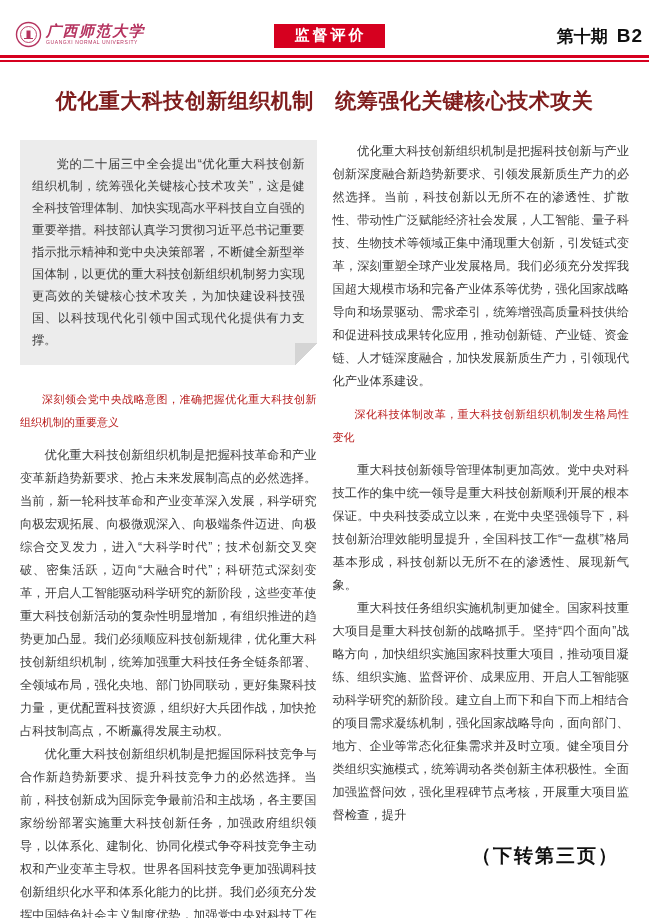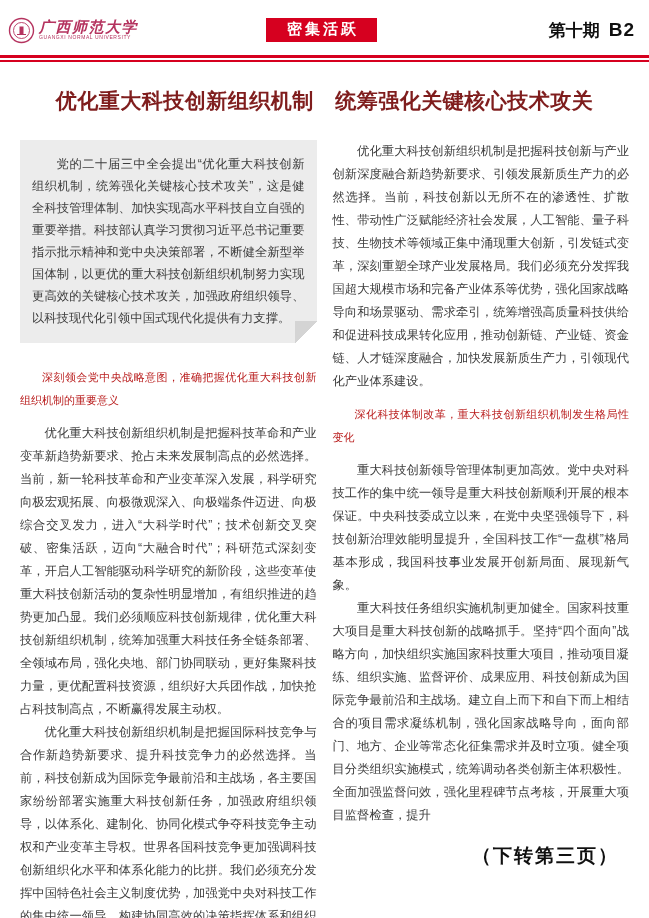--- a/index.html
+++ b/index.html
@@ -1,21 +1,21 @@
 <!DOCTYPE html>
 <html><head>
 <meta charset="utf-8">
 <style>
   html,body { margin:0; padding:0; background:#ffffff; }
   .page {
     position:relative; width:649px; height:918px; overflow:hidden;
     background:#ffffff; font-family:"Liberation Sans","DejaVu Sans",sans-serif;
   }
   
-  .masthead { display:flex; align-items:center; justify-content:space-between; padding:12px 14px 0 8px; height:36px; }
+  .masthead { display:flex; align-items:flex-end; justify-content:space-between; padding:12px 6px 0 8px; height:36px;margin-left:7px; }
   .logo { display:flex; align-items:center; gap:4px; width:165px; }
   .emblem { flex:0 0 auto; display:block; }
   .logo-text { display:flex; flex-direction:column; line-height:1.05; }
   .logo-cn { font-family:"Liberation Serif","DejaVu Serif",serif; font-style:italic; font-weight:bold;
              color:#b5335f; font-size:15px; letter-spacing:1.5px; white-space:nowrap; }
   .logo-en { color:#b5335f; font-size:5px; letter-spacing:0.6px; white-space:nowrap; }
   .banner-wrap { flex:1; text-align:center; }
   .banner { display:inline-block; background:#d6001f; color:#ffffff; font-weight:bold;
             font-size:15px; letter-spacing:3px; padding:2px 18px 3px 21px; }
   .issue { width:165px; text-align:right; white-space:nowrap; color:#101010;
@@ -59,48 +59,48 @@
         <circle cx="13.5" cy="13.5" r="8" fill="none" stroke="#b5335f" stroke-width="0.9"></circle>
         <rect x="11.5" y="9.5" width="4" height="8" fill="#b5335f"></rect>
         <path d="M9 17.5 h9" stroke="#b5335f" stroke-width="1"></path>
       </svg>
       <div class="logo-text">
         <span class="logo-cn">广西师范大学</span>
         <span class="logo-en">GUANGXI NORMAL UNIVERSITY</span>
       </div>
     </div>
     <div class="banner-wrap">
-      <span class="banner">密集活跃</span>
+      <span class="banner">监督评价</span>
     </div>
     <div class="issue">
       <span>第十期</span><span class="code">B2</span>
     </div>
   </div>
 
   <div class="rules">
     <div class="rule-thick"></div>
     <div class="rule-thin"></div>
   </div>
 
   <h1 class="headline">优化重大科技创新组织机制　统筹强化关键核心技术攻关</h1>
 
   <div class="columns">
 
     <div class="col">
       <div class="intro-box">
-        <p>党的二十届三中全会提出“优化重大科技创新组织机制，统筹强化关键核心技术攻关”，这是健全科技管理体制、加快实现高水平科技自立自强的重要举措。科技部认真学习贯彻习近平总书记重要指示批示精神和党中央决策部署，不断健全新型举国体制，以更优的重大科技创新组织机制努力实现更高效的关键核心技术攻关，加强政府组织领导、以科技现代化引领中国式现代化提供有力支撑。</p>
+        <p>党的二十届三中全会提出“优化重大科技创新组织机制，统筹强化关键核心技术攻关”，这是健全科技管理体制、加快实现高水平科技自立自强的重要举措。科技部认真学习贯彻习近平总书记重要指示批示精神和党中央决策部署，不断健全新型举国体制，以更优的重大科技创新组织机制努力实现更高效的关键核心技术攻关，为加快建设科技强国、以科技现代化引领中国式现代化提供有力支撑。</p>
         <span class="fold"></span>
       </div>
       <p class="section-heading">深刻领会党中央战略意图，准确把握优化重大科技创新组织机制的重要意义</p>
       <p class="body-para">优化重大科技创新组织机制是把握科技革命和产业变革新趋势新要求、抢占未来发展制高点的必然选择。当前，新一轮科技革命和产业变革深入发展，科学研究向极宏观拓展、向极微观深入、向极端条件迈进、向极综合交叉发力，进入“大科学时代”；技术创新交叉突破、密集活跃，迈向“大融合时代”；科研范式深刻变革，开启人工智能驱动科学研究的新阶段，这些变革使重大科技创新活动的复杂性明显增加，有组织推进的趋势更加凸显。我们必须顺应科技创新规律，优化重大科技创新组织机制，统筹加强重大科技任务全链条部署、全领域布局，强化央地、部门协同联动，更好集聚科技力量，更优配置科技资源，组织好大兵团作战，加快抢占科技制高点，不断赢得发展主动权。</p>
       <p class="body-para">优化重大科技创新组织机制是把握国际科技竞争与合作新趋势新要求、提升科技竞争力的必然选择。当前，科技创新成为国际竞争最前沿和主战场，各主要国家纷纷部署实施重大科技创新任务，加强政府组织领导，以体系化、建制化、协同化模式争夺科技竞争主动权和产业变革主导权。世界各国科技竞争更加强调科技创新组织化水平和体系化能力的比拼。我们必须充分发挥中国特色社会主义制度优势，加强党中央对科技工作的集中统一领导，构建协同高效的决策指挥体系和组织实施体系，保障重大科</p>
     </div>
 
     <div class="col">
       <p class="body-para">优化重大科技创新组织机制是把握科技创新与产业创新深度融合新趋势新要求、引领发展新质生产力的必然选择。当前，科技创新以无所不在的渗透性、扩散性、带动性广泛赋能经济社会发展，人工智能、量子科技、生物技术等领域正集中涌现重大创新，引发链式变革，深刻重塑全球产业发展格局。我们必须充分发挥我国超大规模市场和完备产业体系等优势，强化国家战略导向和场景驱动、需求牵引，统筹增强高质量科技供给和促进科技成果转化应用，推动创新链、产业链、资金链、人才链深度融合，加快发展新质生产力，引领现代化产业体系建设。</p>
       <p class="section-heading spaced">深化科技体制改革，重大科技创新组织机制发生格局性变化</p>
-      <p class="body-para">重大科技创新领导管理体制更加高效。党中央对科技工作的集中统一领导是重大科技创新顺利开展的根本保证。中央科技委成立以来，在党中央坚强领导下，科技创新治理效能明显提升，全国科技工作“一盘棋”格局基本形成，我国科技事业发展开创新局面、展现新气象。</p>
-      <p class="body-para">重大科技任务组织实施机制更加健全。国家科技重大项目是重大科技创新的战略抓手。坚持“四个面向”战略方向，加快组织实施国家科技重大项目，推动项目凝练、组织实施、监督评价、成果应用、科技创新成为国际竞争最前沿和主战场。建立自上而下和自下而上相结合的项目需求凝练机制，强化国家战略导向，面向部门、地方、企业等常态化征集需求并及时立项。健全项目分类组织实施模式，统筹调动各类创新主体积极性。全面加强监督问效，强化里程碑节点考核，开展重大项目监督检查，提升</p>
+      <p class="body-para">重大科技创新领导管理体制更加高效。党中央对科技工作的集中统一领导是重大科技创新顺利开展的根本保证。中央科技委成立以来，在党中央坚强领导下，科技创新治理效能明显提升，全国科技工作“一盘棋”格局基本形成，科技创新以无所不在的渗透性、展现新气象。</p>
+      <p class="body-para">重大科技任务组织实施机制更加健全。国家科技重大项目是重大科技创新的战略抓手。坚持“四个面向”战略方向，加快组织实施国家科技重大项目，推动项目凝练、组织实施、监督评价、成果应用、开启人工智能驱动科学研究的新阶段。建立自上而下和自下而上相结合的项目需求凝练机制，强化国家战略导向，面向部门、地方、企业等常态化征集需求并及时立项。健全项目分类组织实施模式，统筹调动各类创新主体积极性。全面加强监督问效，强化里程碑节点考核，开展重大项目监督检查，提升</p>
       <p class="continuation">（下转第三页）</p>
     </div>
 
   </div>
 </div>
 
 </body></html>

